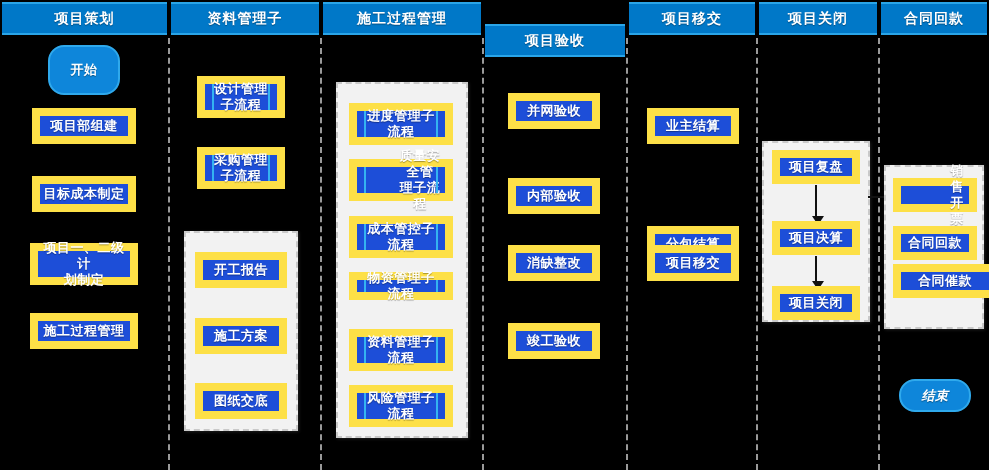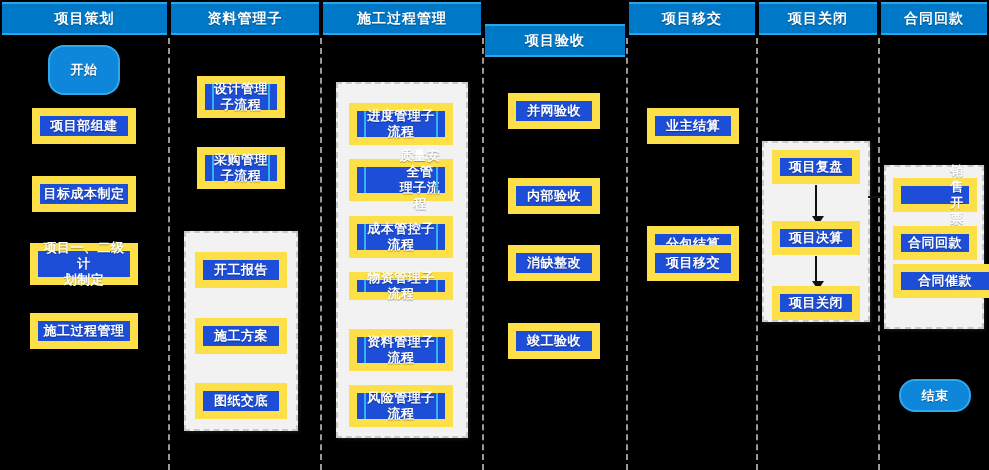--- a/index.html
+++ b/index.html
@@ -199,15 +199,15 @@
   <div class="arrow-v" style="left:815px;top:256px;height:26px;"></div>
   <div class="node" style="left:772px;top:286px;width:88px;height:34px;">项目关闭</div>
 
   <div class="arrow-h" style="left:868px;top:196px;width:22px;"></div>
 
   <div class="group-panel" style="left:884px;top:165px;width:100px;height:164px;"></div>
   <div class="node" style="left:893px;top:178px;width:84px;height:34px;padding-left:44px;">销售开票</div>
   <div class="node" style="left:893px;top:226px;width:84px;height:34px;">合同回款</div>
   <div class="node" style="left:893px;top:264px;width:104px;height:34px;">合同催款</div>
 
-  <div class="node terminator" style="left:899px;top:379px;width:72px;height:33px;">结束</div>
+  <div class="node terminator" style="left:899px;top:379px;width:72px;height:33px;font-style:italic;">结束</div>
 
 </div>
 
 </body></html>

